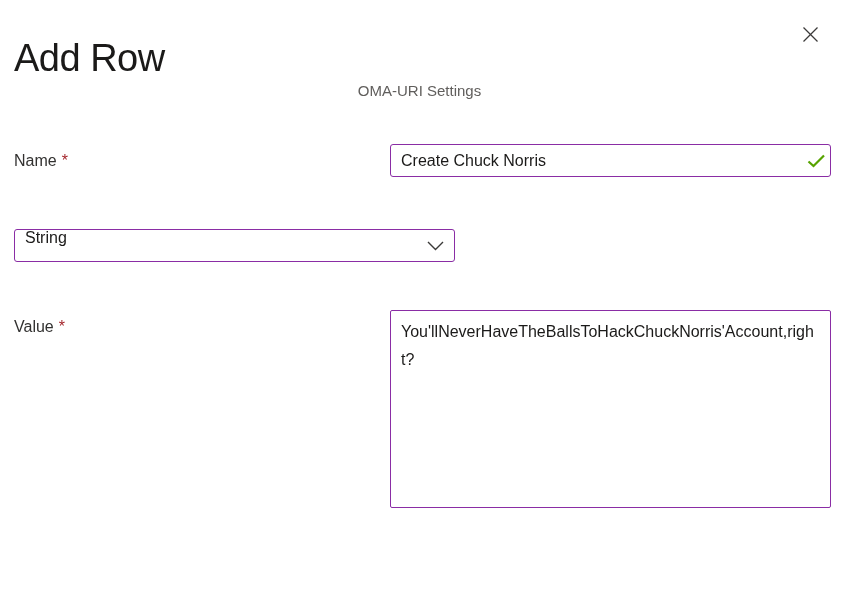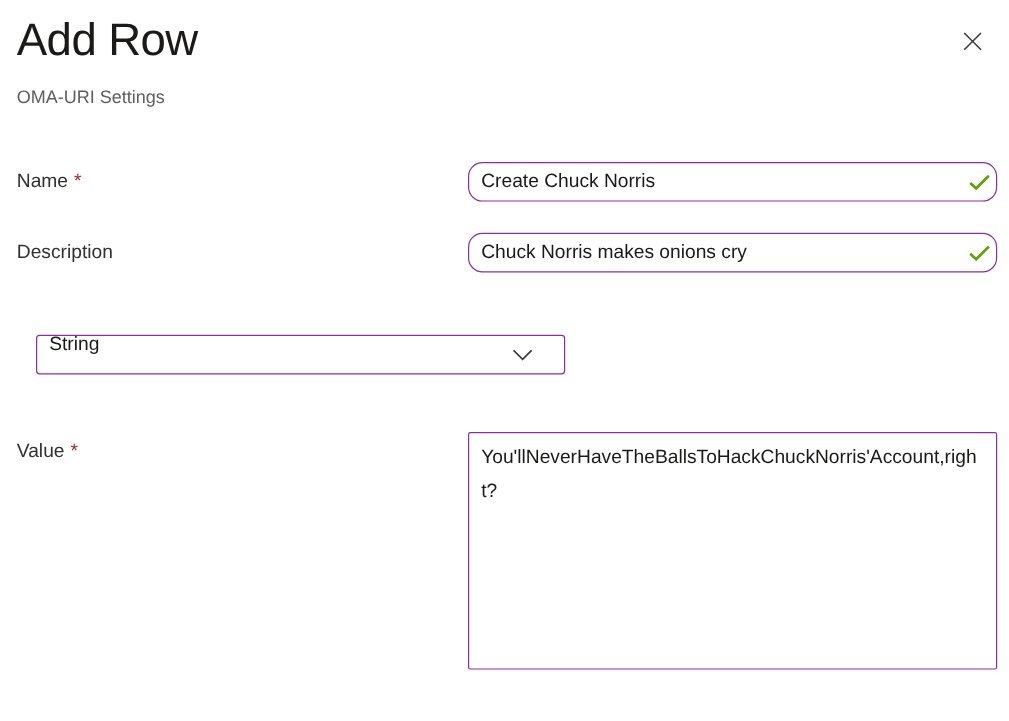--- a/index.html
+++ b/index.html
@@ -8,23 +8,23 @@
     width: 841px; height: 601px;
     font-family: "Liberation Sans", "DejaVu Sans", sans-serif;
     overflow: hidden;
   }
   .dialog { position: relative; width: 841px; height: 601px; background: #fff; }
 
   
   .header { padding: 12px 16px 0 14px; }
   .title {
     font-size: 38px; font-weight: 400; color: #1b1a19;
-    line-height: 44px; letter-spacing: -0.5px;
+    line-height: 44px; letter-spacing: -0.5px; margin-top: 24px;
   }
-  .subtitle { margin-top: 17px; font-size: 15px; color: #605e5c; line-height: 18px; }
+  .subtitle { margin-top: 2px; font-size: 15px; color: #605e5c; line-height: 18px; text-align: center; }
   .close-btn {
     position: absolute; top: 23px; right: 20px;
     width: 22px; height: 22px; display: flex; align-items: center; justify-content: center;
     cursor: pointer; background: transparent; border: none;
   }
 
   
   .form { margin-top: 44px; }
   .row { display: flex; margin-top: 26px; padding-left: 14px; }
   .row:first-child { margin-top: 0; }
@@ -32,25 +32,25 @@
   .required-marker { color: #a4262c; margin-left: 5px; }
   .field-cell { position: relative; width: 441px; flex: none; }
 
   .text-input, .select-box {
     width: 441px; height: 33px;
     border: 1.5px solid #8a2da5; border-radius: 3px;
     background: #fff; color: #1b1a19;
     font-family: "Liberation Sans", "DejaVu Sans", sans-serif;
     font-size: 16px;
   }
-  .text-input { padding: 0 26px 0 10px; outline: none; border-radius: 12px; }
+  .text-input { padding: 0 26px 0 10px; outline: none; }
   .text-input.no-trunc { text-overflow: clip; }
   .select-box {
     display: flex; align-items: center;
-    padding: 0 34px 16px 10px; cursor: pointer; margin-left: 16px;
+    padding: 0 34px 16px 10px; cursor: pointer;
   }
   .check-icon { position: absolute; right: 5px; top: 50%; transform: translateY(-50%); pointer-events: none; display: flex; }
   .chevron-icon { position: absolute; right: 11px; top: 50%; transform: translateY(-50%); pointer-events: none; display: flex; }
 
   
   .row-value { margin-top: 48px; }
   .row-value .label-cell { line-height: 20px; padding-top: 7px; }
   .value-textarea {
     width: 441px; height: 198px;
     border: 1px solid #8a2da5; border-radius: 2px;
@@ -88,33 +88,20 @@
       <div class="field-cell">
         <input class="text-input" type="text" value="Create Chuck Norris" style="">
         <span class="check-icon">
           <svg width="19" height="14" viewBox="0 0 19 14">
             <polyline points="1.5,7.5 6.5,12 17,1.5" fill="none" stroke="#57a300" stroke-width="2.2"></polyline>
           </svg>
         </span>
       </div>
     </div>
 
-    <div class="row">
-      <div class="label-cell">
-        <span>Description</span><span class="required-marker"></span>
-      </div>
-      <div class="field-cell">
-        <input class="text-input" type="text" value="Chuck Norris makes onions cry" style="">
-        <span class="check-icon">
-          <svg width="19" height="14" viewBox="0 0 19 14">
-            <polyline points="1.5,7.5 6.5,12 17,1.5" fill="none" stroke="#57a300" stroke-width="2.2"></polyline>
-          </svg>
-        </span>
-      </div>
-    </div>
 
     <div class="row">
     </div>
 
     <div class="row">
       <div class="field-cell">
         <div class="select-box">
           <span>String</span>
         </div>
         <span class="chevron-icon">

